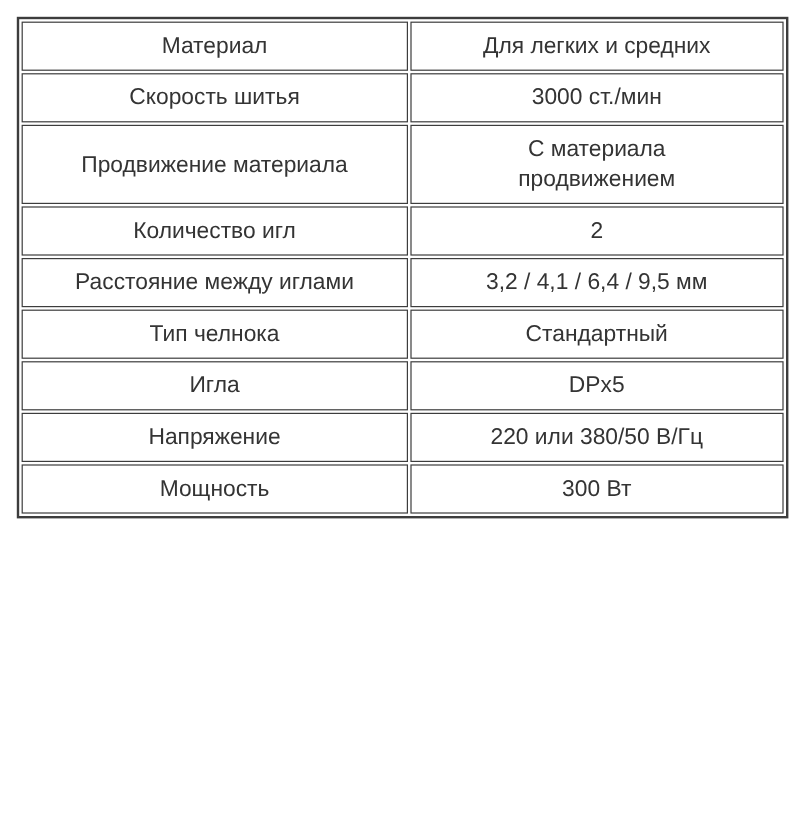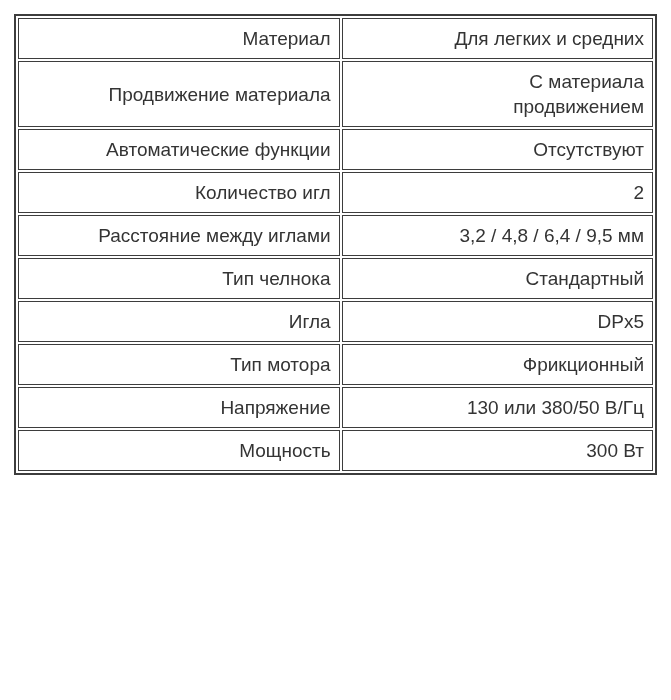--- a/index.html
+++ b/index.html
@@ -24,21 +24,21 @@
   table.spec-table {
     width: 643px;
     border-collapse: separate;
     border-spacing: 2px;
     border: 2px solid var(--border-color);
     background: var(--bg-color);
     table-layout: fixed;
   }
   table.spec-table td {
     border: 1px solid var(--border-color);
-    text-align: right;
+    text-align: center;
     vertical-align: middle;
     font-size: 19px;
     line-height: 25px;
     color: var(--text-color);
     padding: 7px 8px;
     white-space: pre-line;
     overflow: hidden;
   }
   table.spec-table td.label-cell { width: 50.8%; }
   table.spec-table td.value-cell { width: 49.2%; }
@@ -47,51 +47,47 @@
 <body>
 
 <div class="page">
   <table class="spec-table">
     <tbody id="spec-rows">
         <tr>
           <td class="label-cell">Материал</td>
           <td class="value-cell">Для легких и средних</td>
         </tr>
         <tr>
+          <td class="label-cell">Скорость шитья</td>
+          <td class="value-cell">3000 ст./мин</td>
+        </tr>
+        <tr>
           <td class="label-cell">Продвижение материала</td>
           <td class="value-cell">С материала
 продвижением</td>
-        </tr>
-        <tr>
-          <td class="label-cell">Автоматические функции</td>
-          <td class="value-cell">Отсутствуют</td>
         </tr>
         <tr>
           <td class="label-cell">Количество игл</td>
           <td class="value-cell">2</td>
         </tr>
         <tr>
           <td class="label-cell">Расстояние между иглами</td>
-          <td class="value-cell">3,2 / 4,8 / 6,4 / 9,5 мм</td>
+          <td class="value-cell">3,2 / 4,1 / 6,4 / 9,5 мм</td>
         </tr>
         <tr>
           <td class="label-cell">Тип челнока</td>
           <td class="value-cell">Стандартный</td>
         </tr>
         <tr>
           <td class="label-cell">Игла</td>
           <td class="value-cell">DPx5</td>
         </tr>
         <tr>
-          <td class="label-cell">Тип мотора</td>
-          <td class="value-cell">Фрикционный</td>
-        </tr>
-        <tr>
           <td class="label-cell">Напряжение</td>
-          <td class="value-cell">130 или 380/50 В/Гц</td>
+          <td class="value-cell">220 или 380/50 В/Гц</td>
         </tr>
         <tr>
           <td class="label-cell">Мощность</td>
           <td class="value-cell">300 Вт</td>
         </tr>
       </tbody>
   </table>
 </div>
 
 </body></html>

